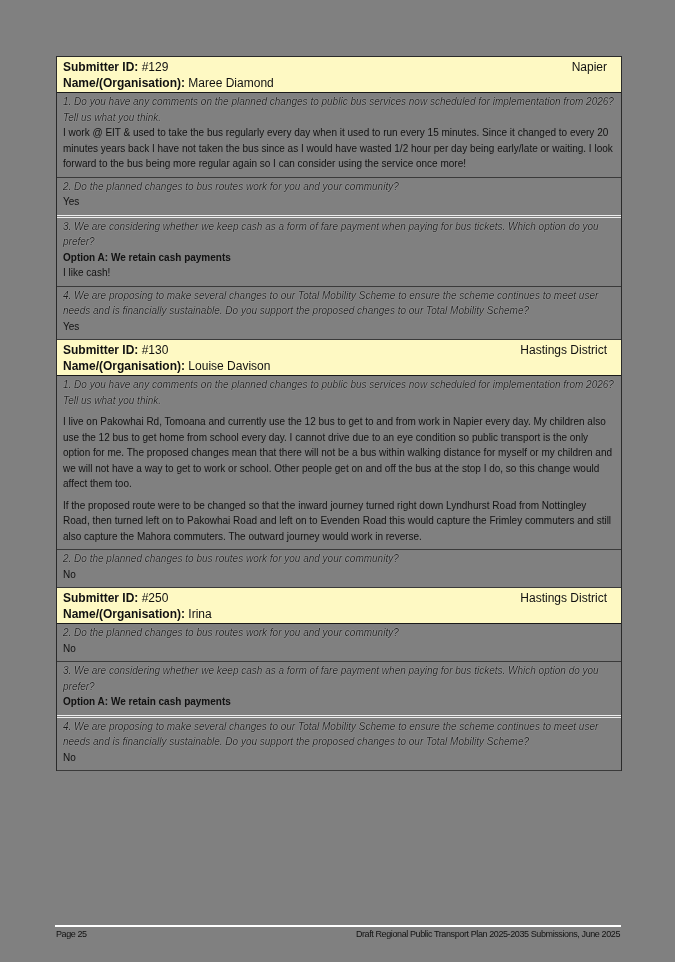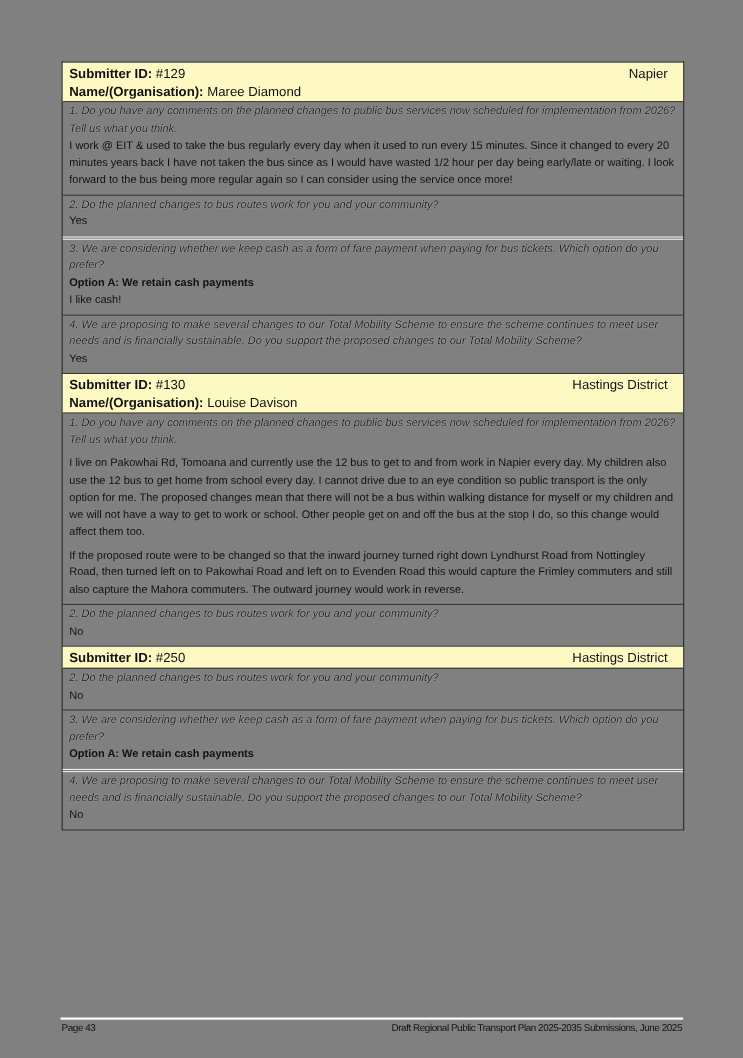--- a/index.html
+++ b/index.html
@@ -73,31 +73,32 @@
     <div class="ans para">I live on Pakowhai Rd, Tomoana and currently use the 12 bus to get to and from work in Napier every day. My children also use the 12 bus to get home from school every day. I cannot drive due to an eye condition so public transport is the only option for me. The proposed changes mean that there will not be a bus within walking distance for myself or my children and we will not have a way to get to work or school. Other people get on and off the bus at the stop I do, so this change would affect them too.</div>
     <div class="ans para">If the proposed route were to be changed so that the inward journey turned right down Lyndhurst Road from Nottingley Road, then turned left on to Pakowhai Road and left on to Evenden Road this would capture the Frimley commuters and still also capture the Mahora commuters. The outward journey would work in reverse.</div>
   </div>
   <div class="cell">
     <div class="q">2. Do the planned changes to bus routes work for you and your community?</div>
     <div class="ans">No</div>
   </div>
 
   <div class="hdr">
     <div><b>Submitter ID:</b> <span>#250</span></div>
+    <div><b>Name/(Organisation):</b> <span>Irina</span></div>
     <span class="loc">Hastings District</span>
   </div>
   <div class="cell">
     <div class="q">2. Do the planned changes to bus routes work for you and your community?</div>
     <div class="ans">No</div>
   </div>
   <div class="cell double">
     <div class="q">3. We are considering whether we keep cash as a form of fare payment when paying for bus tickets. Which option do you prefer?</div>
     <div class="ans bold">Option A: We retain cash payments</div>
   </div>
   <div class="cell">
     <div class="q">4. We are proposing to make several changes to our Total Mobility Scheme to ensure the scheme continues to meet user needs and is financially sustainable. Do you support the proposed changes to our Total Mobility Scheme?</div>
     <div class="ans">No</div>
   </div>
 </div>
 
 <div class="footer-line"></div>
-<div class="footer-left">Page 43</div>
+<div class="footer-left">Page 25</div>
 <div class="footer-right">Draft Regional Public Transport Plan 2025-2035 Submissions, June 2025</div>
 
 </body></html>

